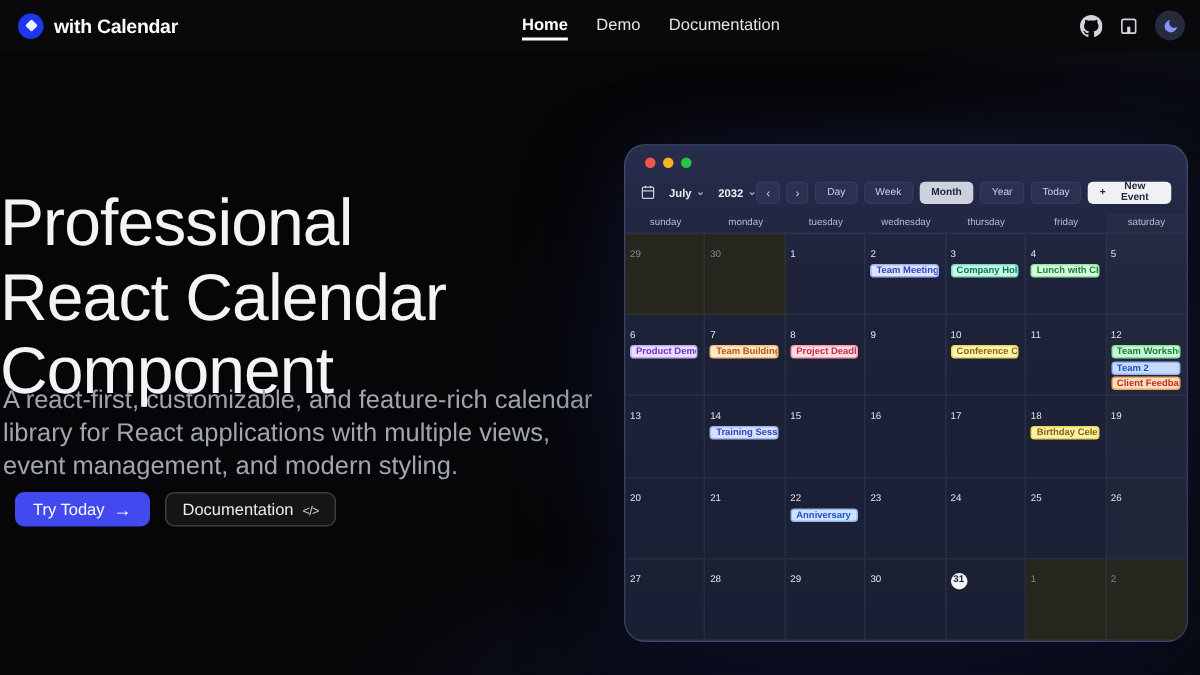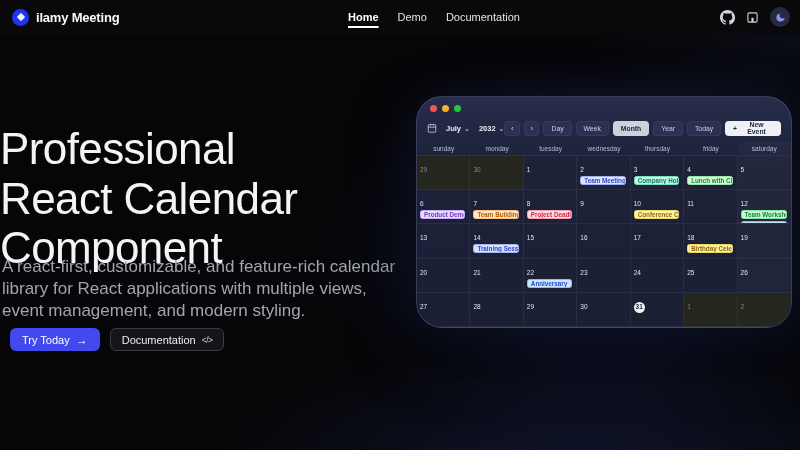--- a/index.html
+++ b/index.html
@@ -38,22 +38,22 @@
          font-size: 11px; font-family: inherit; }
   .btn-primary { background: #4149ef; color: #fff; border: none; padding: 0 12px; }
   .btn-primary .arrow { font-size: 12px; line-height: 1; }
   .btn-secondary { background: #151517; color: #ececf0; border: 1px solid #3c3c43; padding: 0 11px; }
   .code-glyph { font-size: 8.5px; color: #cfcfd6; letter-spacing: -0.5px; }
 
   
   .panel-glow { position: absolute; left: 392px; top: 72px; width: 420px; height: 330px;
                 background: radial-gradient(closest-side, rgba(70,92,210,0.14), transparent); }
   .calendar-panel {
-    position: absolute; left: 416px; top: 96px; width: 376px; height: 232px;
-    border-radius: 26px; overflow: hidden;
+    position: absolute; left: 416px; top: 96px; width: 376px; height: 332px;
+    border-radius: 14px; overflow: hidden;
     background: linear-gradient(180deg, #272d4c 0%, #1d2239 28%, #1a1f34 100%);
     border: 1px solid rgba(130,140,190,0.28);
     box-shadow: 0 0 55px rgba(70,90,210,0.16), 0 26px 60px rgba(0,0,0,0.55);
   }
   .window-dots { position: absolute; left: 13px; top: 8px; display: flex; gap: 5px; }
   .dot { width: 7px; height: 7px; border-radius: 50%; }
 
   .cal-toolbar { position: absolute; left: 10px; right: 10px; top: 20px; height: 22px;
                  display: flex; align-items: center; }
   .tb-left { display: flex; align-items: center; gap: 9px; }
@@ -94,21 +94,21 @@
 </head>
 <body>
 
 <div class="stage">
 
   <nav class="navbar">
     <div class="brand">
       <span class="logo">
           <i></i>
         </span>
-      <span class="brand-name">ilamy Meeting</span>
+      <span class="brand-name">with Calendar</span>
     </div>
     <div class="nav-links">
       <a href="#" class="nav-link active">Home</a>
       <a href="#" class="nav-link">Demo</a>
       <a href="#" class="nav-link">Documentation</a>
     </div>
     <div class="nav-actions">
       <button class="icon-btn">
         <svg width="15" height="15" viewBox="0 0 16 16" fill="#d4d4da">
             <path d="M8 0C3.58 0 0 3.58 0 8c0 3.54 2.29 6.53 5.47 7.59.4.07.55-.17.55-.38 0-.19-.01-.82-.01-1.49-2.01.37-2.53-.49-2.69-.94-.09-.23-.48-.94-.82-1.13-.28-.15-.68-.52-.01-.53.63-.01 1.08.58 1.23.82.72 1.21 1.87.87 2.33.66.07-.52.28-.87.51-1.07-1.78-.2-3.64-.89-3.64-3.95 0-.87.31-1.59.82-2.15-.08-.2-.36-1.02.08-2.12 0 0 .67-.21 2.2.82.64-.18 1.32-.27 2-.27s1.36.09 2 .27c1.53-1.04 2.2-.82 2.2-.82.44 1.1.16 1.92.08 2.12.51.56.82 1.27.82 2.15 0 3.07-1.87 3.75-3.65 3.95.29.25.54.73.54 1.48 0 1.07-.01 1.93-.01 2.2 0 .21.15.46.55.38A8.01 8.01 0 0 0 16 8c0-4.42-3.58-8-8-8z"></path>

